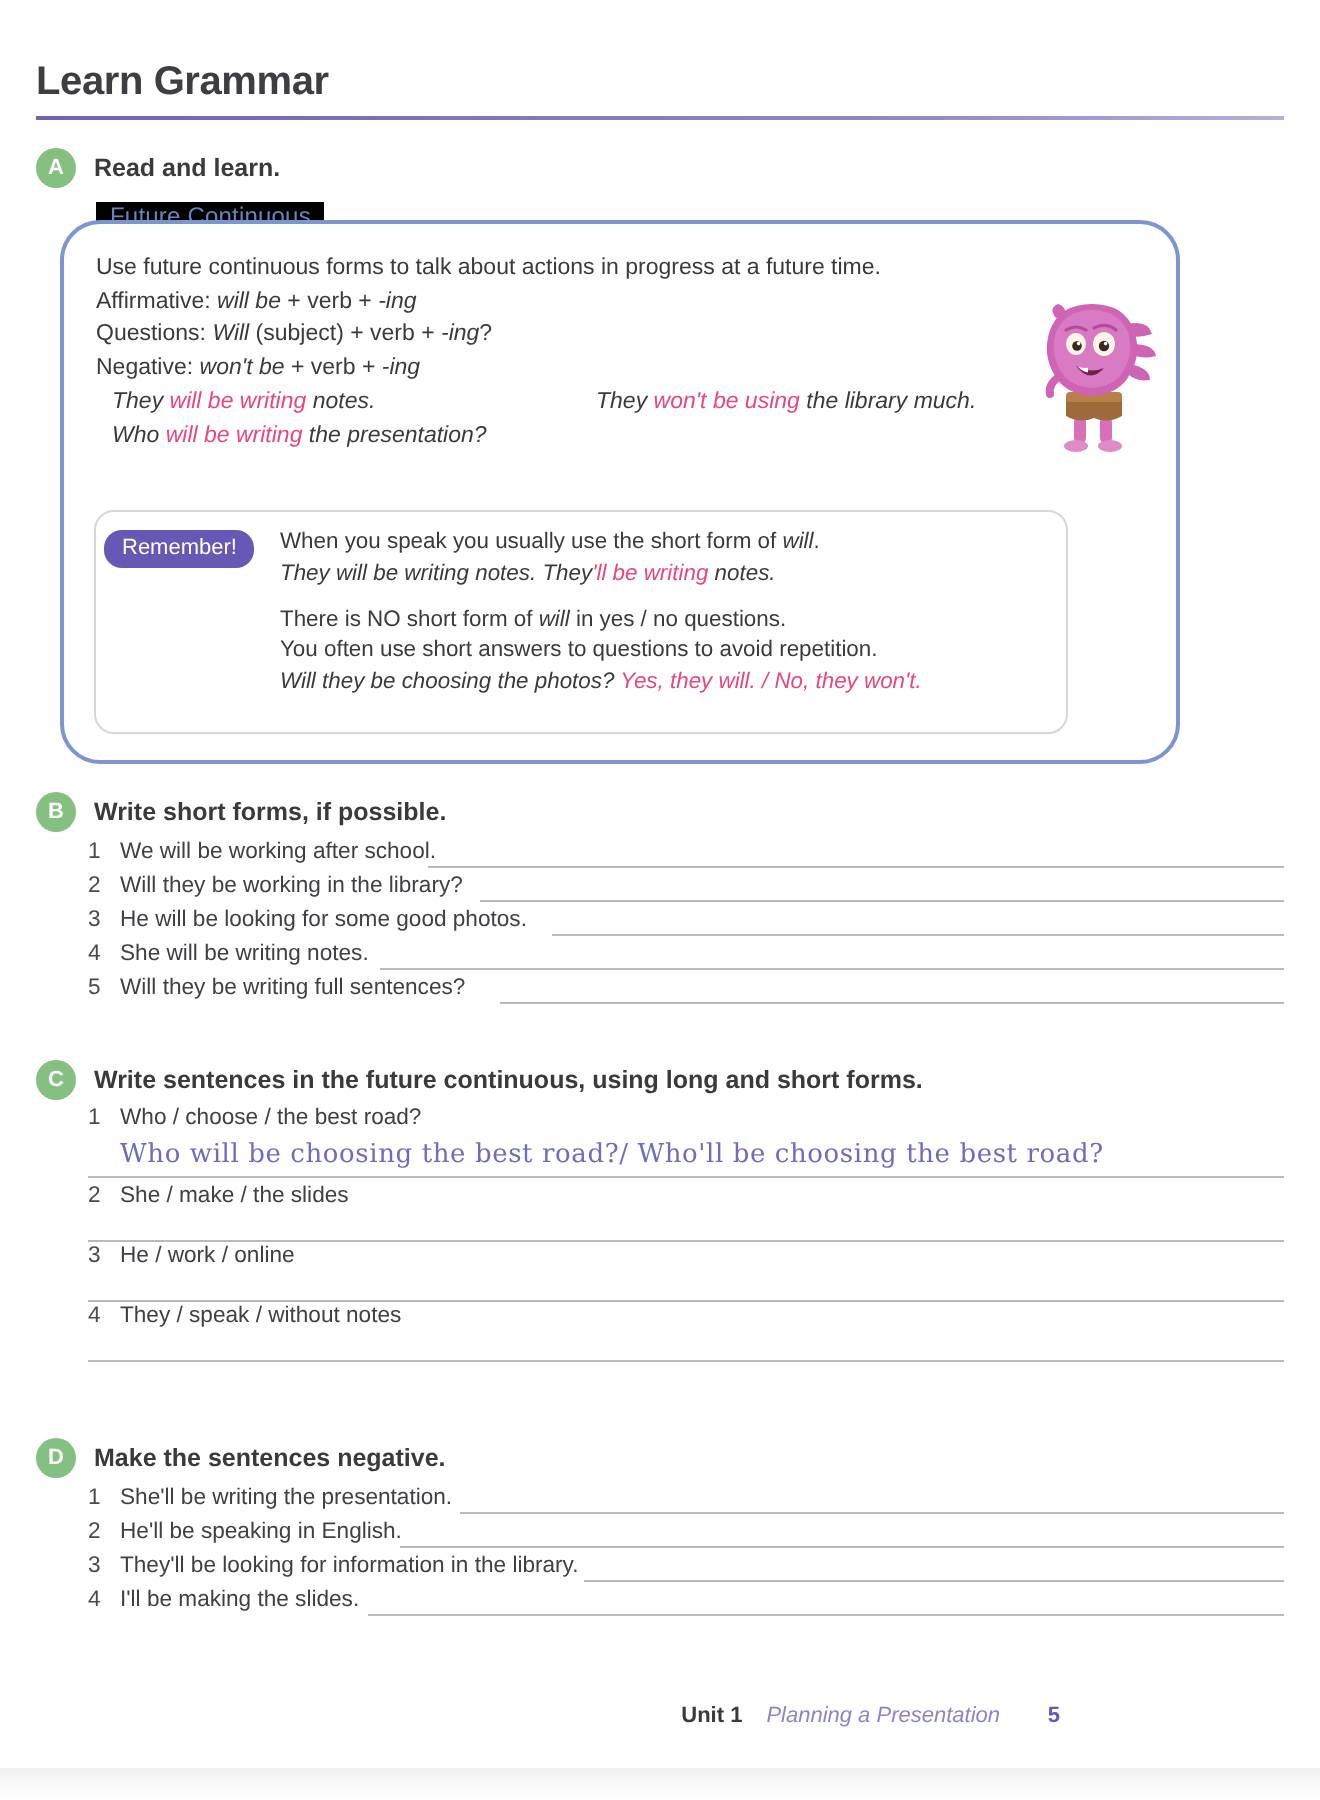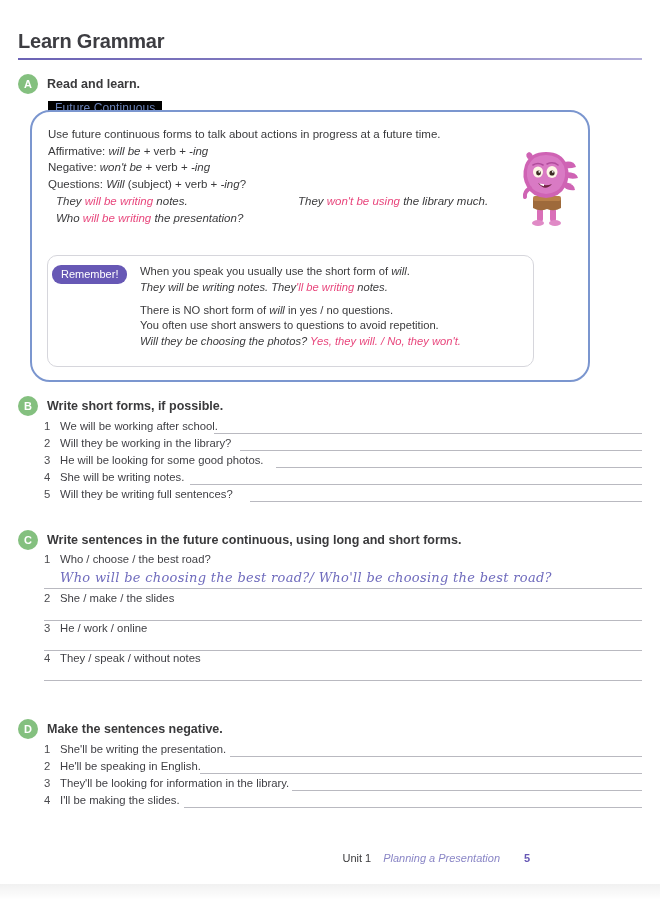--- a/index.html
+++ b/index.html
@@ -120,35 +120,34 @@
     font-size: 11.3px; color: #3f3f44; white-space: nowrap;
   }
   .rule {
     position: absolute; top: 13px; right: 0;
     height: 1px;
     background: #b9b9c0;
   }
   .hand {
     position: absolute; left: 42px; top: 0;
     font-family: "DejaVu Serif", serif;
-    font-style: italic;
     font-size: 13px;
     color: #6f6bbd;
     letter-spacing: .3px;
     white-space: nowrap;
   }
 
   
   .footer {
     position: absolute;
     left: 18px; right: 18px; top: 852px;
     display: flex; justify-content: flex-end; align-items: baseline; gap: 12px;
     font-size: 11px;
   }
-  .f-unit { font-weight: normal; color: #3a3a3c; }
+  .f-unit { font-weight: bold; color: #3a3a3c; }
   .f-title { font-style: italic; color: #8a86c6; }
   .f-page { font-weight: bold; color: #6758b5; width: 18px; text-align: right; }
 
   .edge-shadow {
     position: absolute; left: 0; top: 884px; width: 660px; height: 16px;
     background: linear-gradient(to bottom, rgba(0,0,0,0.055), rgba(0,0,0,0));
   }
 </style>
 </head>
 <body>
@@ -204,27 +203,27 @@
 
     <div class="gbox-inner">
       <div class="gline">Use future continuous forms to talk about actions in progress at a future time.</div>
 
       <div class="gline">
         <span>Affirmative:</span>
         <span class="it">will be</span><span> + verb + </span><span class="it">-ing</span>
       </div>
 
       <div class="gline">
+        <span>Questions:</span>
+        <span class="it">Will</span><span> (subject) + verb + </span><span class="it">-ing</span><span>?</span>
+      </div>
+
+      <div class="gline">
         <span>Negative:</span>
         <span class="it">won't be</span><span> + verb + </span><span class="it">-ing</span>
-      </div>
-
-      <div class="gline">
-        <span>Questions:</span>
-        <span class="it">Will</span><span> (subject) + verb + </span><span class="it">-ing</span><span>?</span>
       </div>
 
       <div class="ex-cols" style="height:35px;">
         <div class="ex-l it">
           <span>They </span><span class="hl">will be writing</span><span> notes.</span>
         </div>
         <div class="ex-r it">
           <span>They </span><span class="hl">won't be using</span><span> the library much.</span>
         </div>
         <div class="ex-l2 it">

